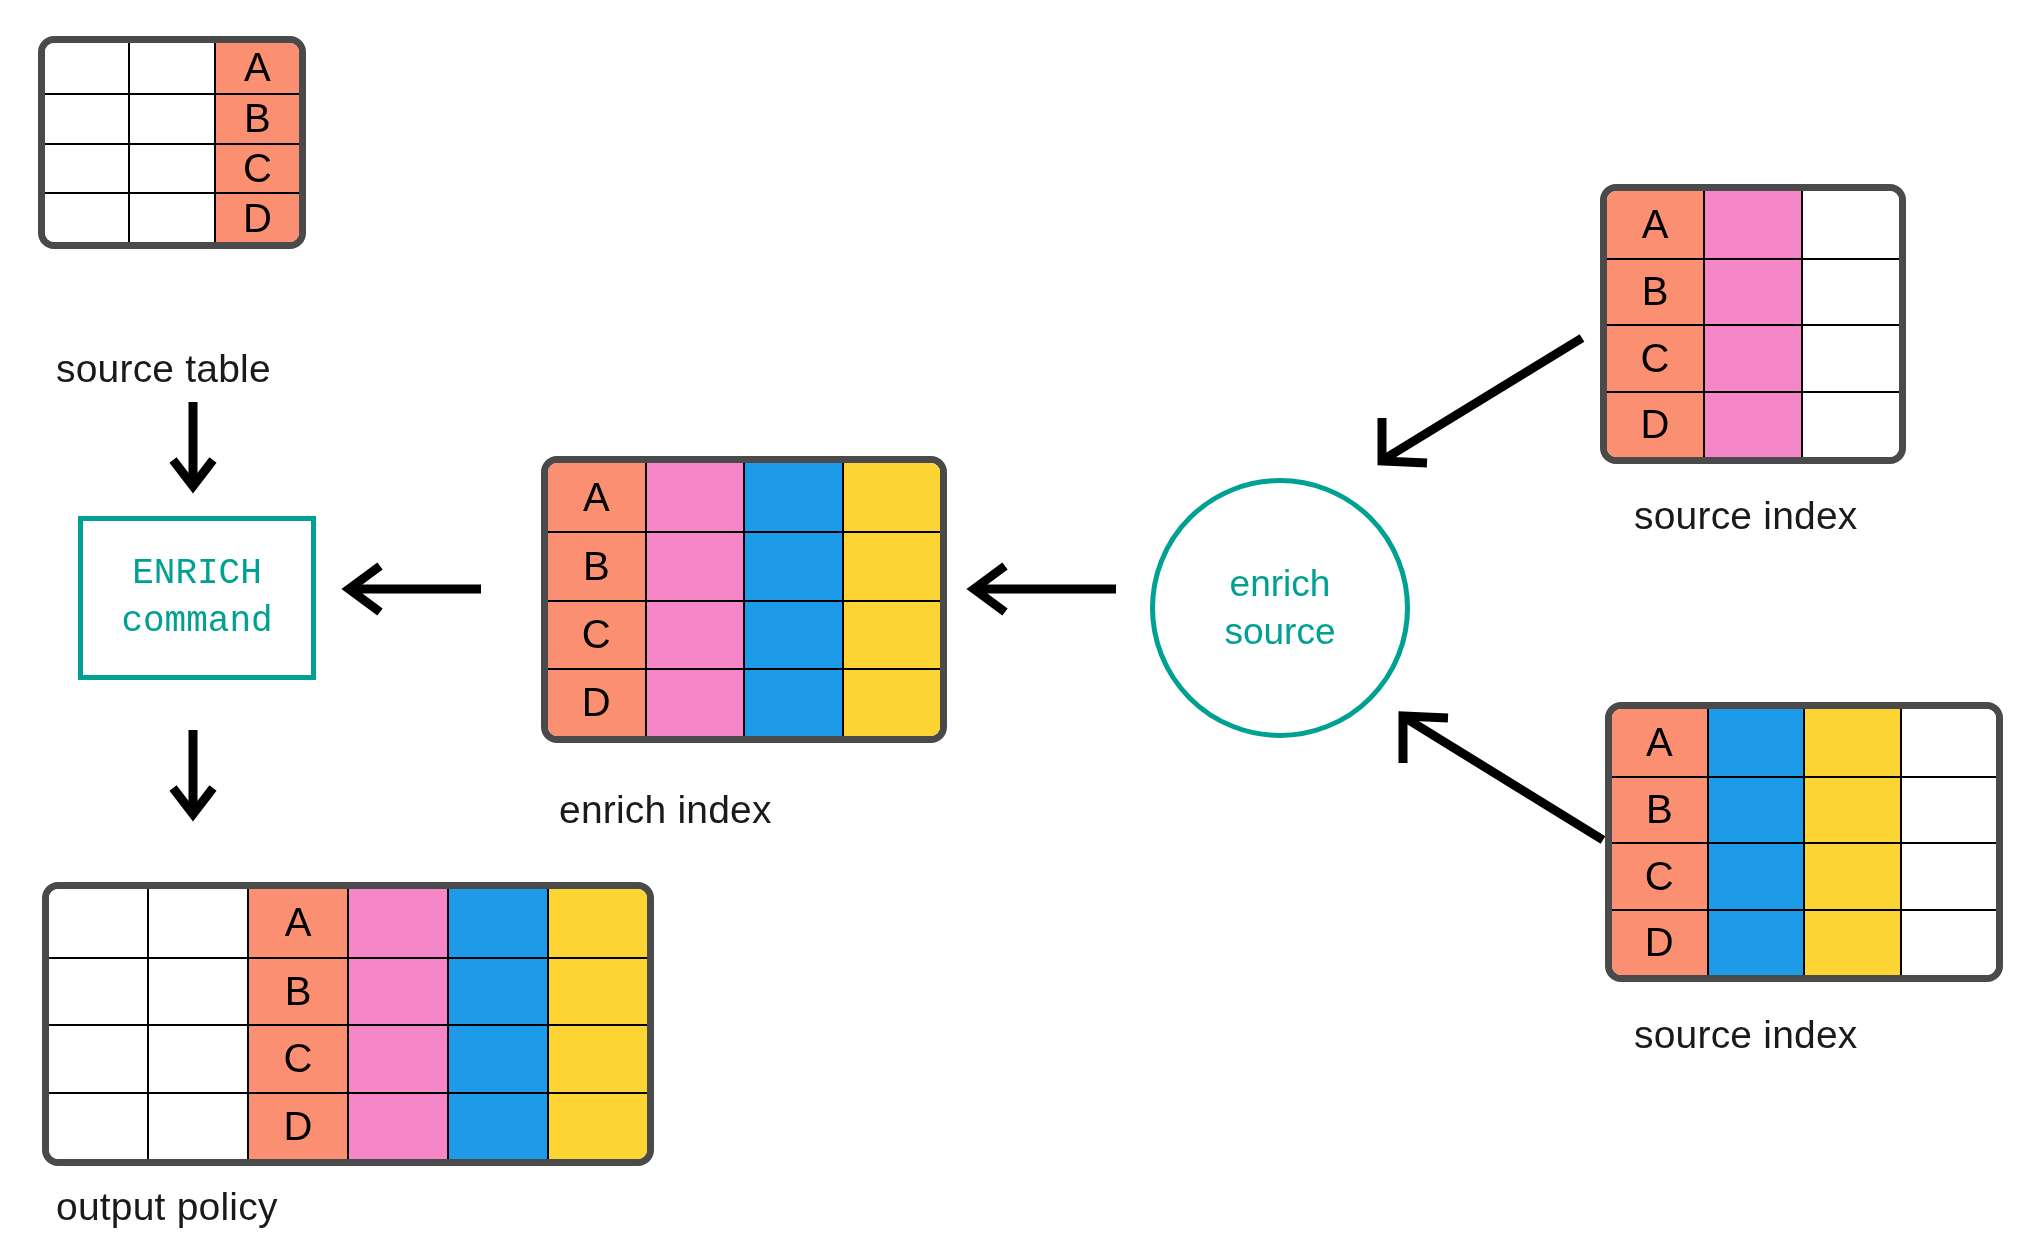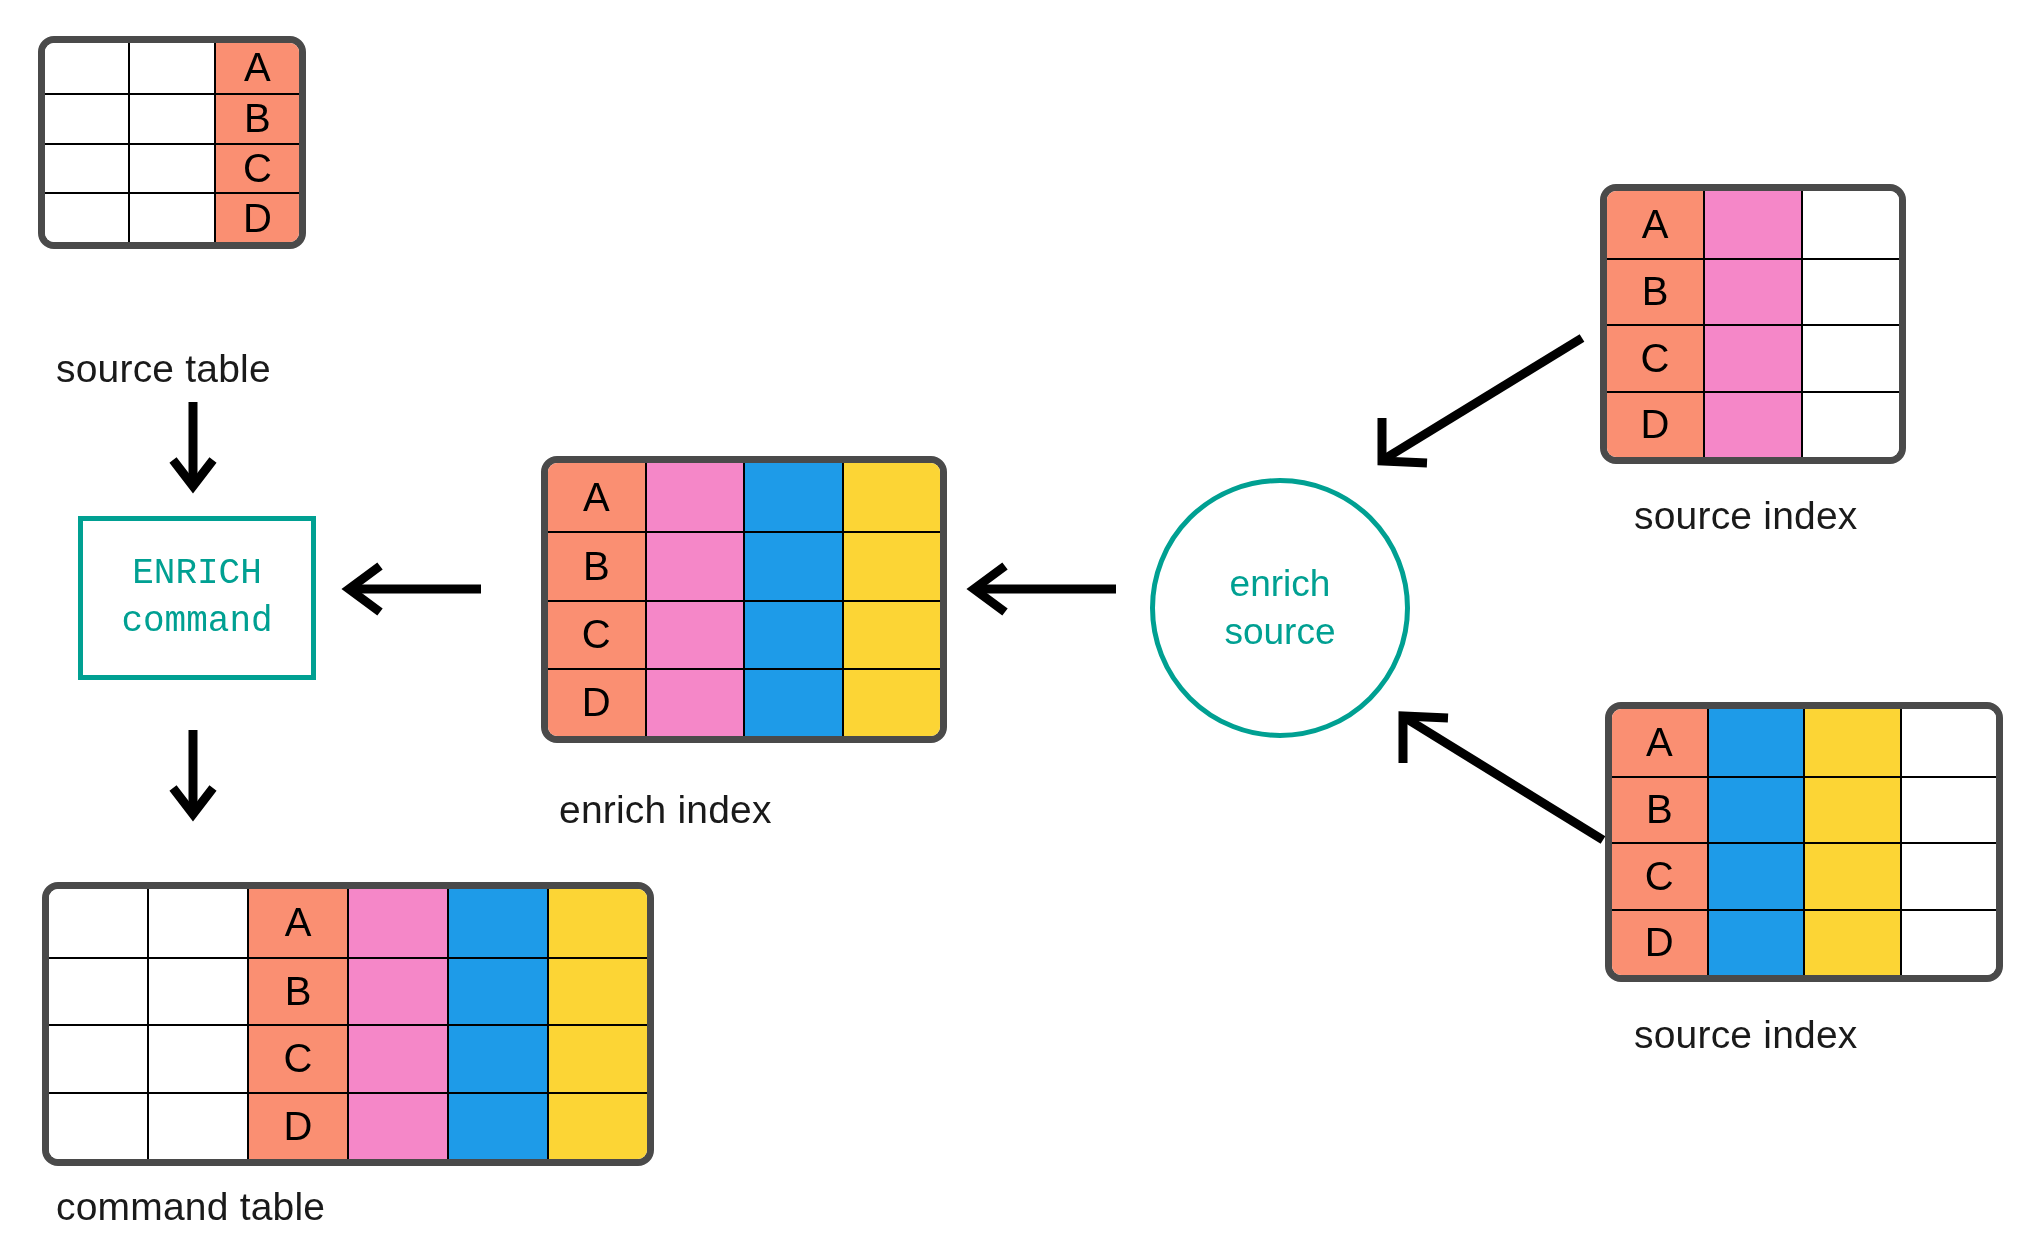--- a/index.html
+++ b/index.html
@@ -196,21 +196,21 @@
     </div>
     <div class="trow">
       <div class="tcell c-white"></div>
       <div class="tcell c-white"></div>
       <div class="tcell c-salmon">D</div>
       <div class="tcell c-pink"></div>
       <div class="tcell c-blue"></div>
       <div class="tcell c-yellow"></div>
     </div>
   </div>
-  <div class="caption" style="left:56px; top:1185px;">command table</div>
+  <div class="caption" style="left:56px; top:1185px;">output policy</div>
 
   <svg class="arrow-svg" style="left:345px; top:560px; width:140px; height:60px;" viewBox="0 0 140 60">
     <line x1="136" y1="29" x2="6" y2="29"></line>
     <polyline points="35,6 4,29 35,52"></polyline>
   </svg>
 
   <div class="tbl" style="left:541px; top:456px; width:406px; height:287px;">
     <div class="trow">
       <div class="tcell c-salmon">A</div>
       <div class="tcell c-pink"></div>

